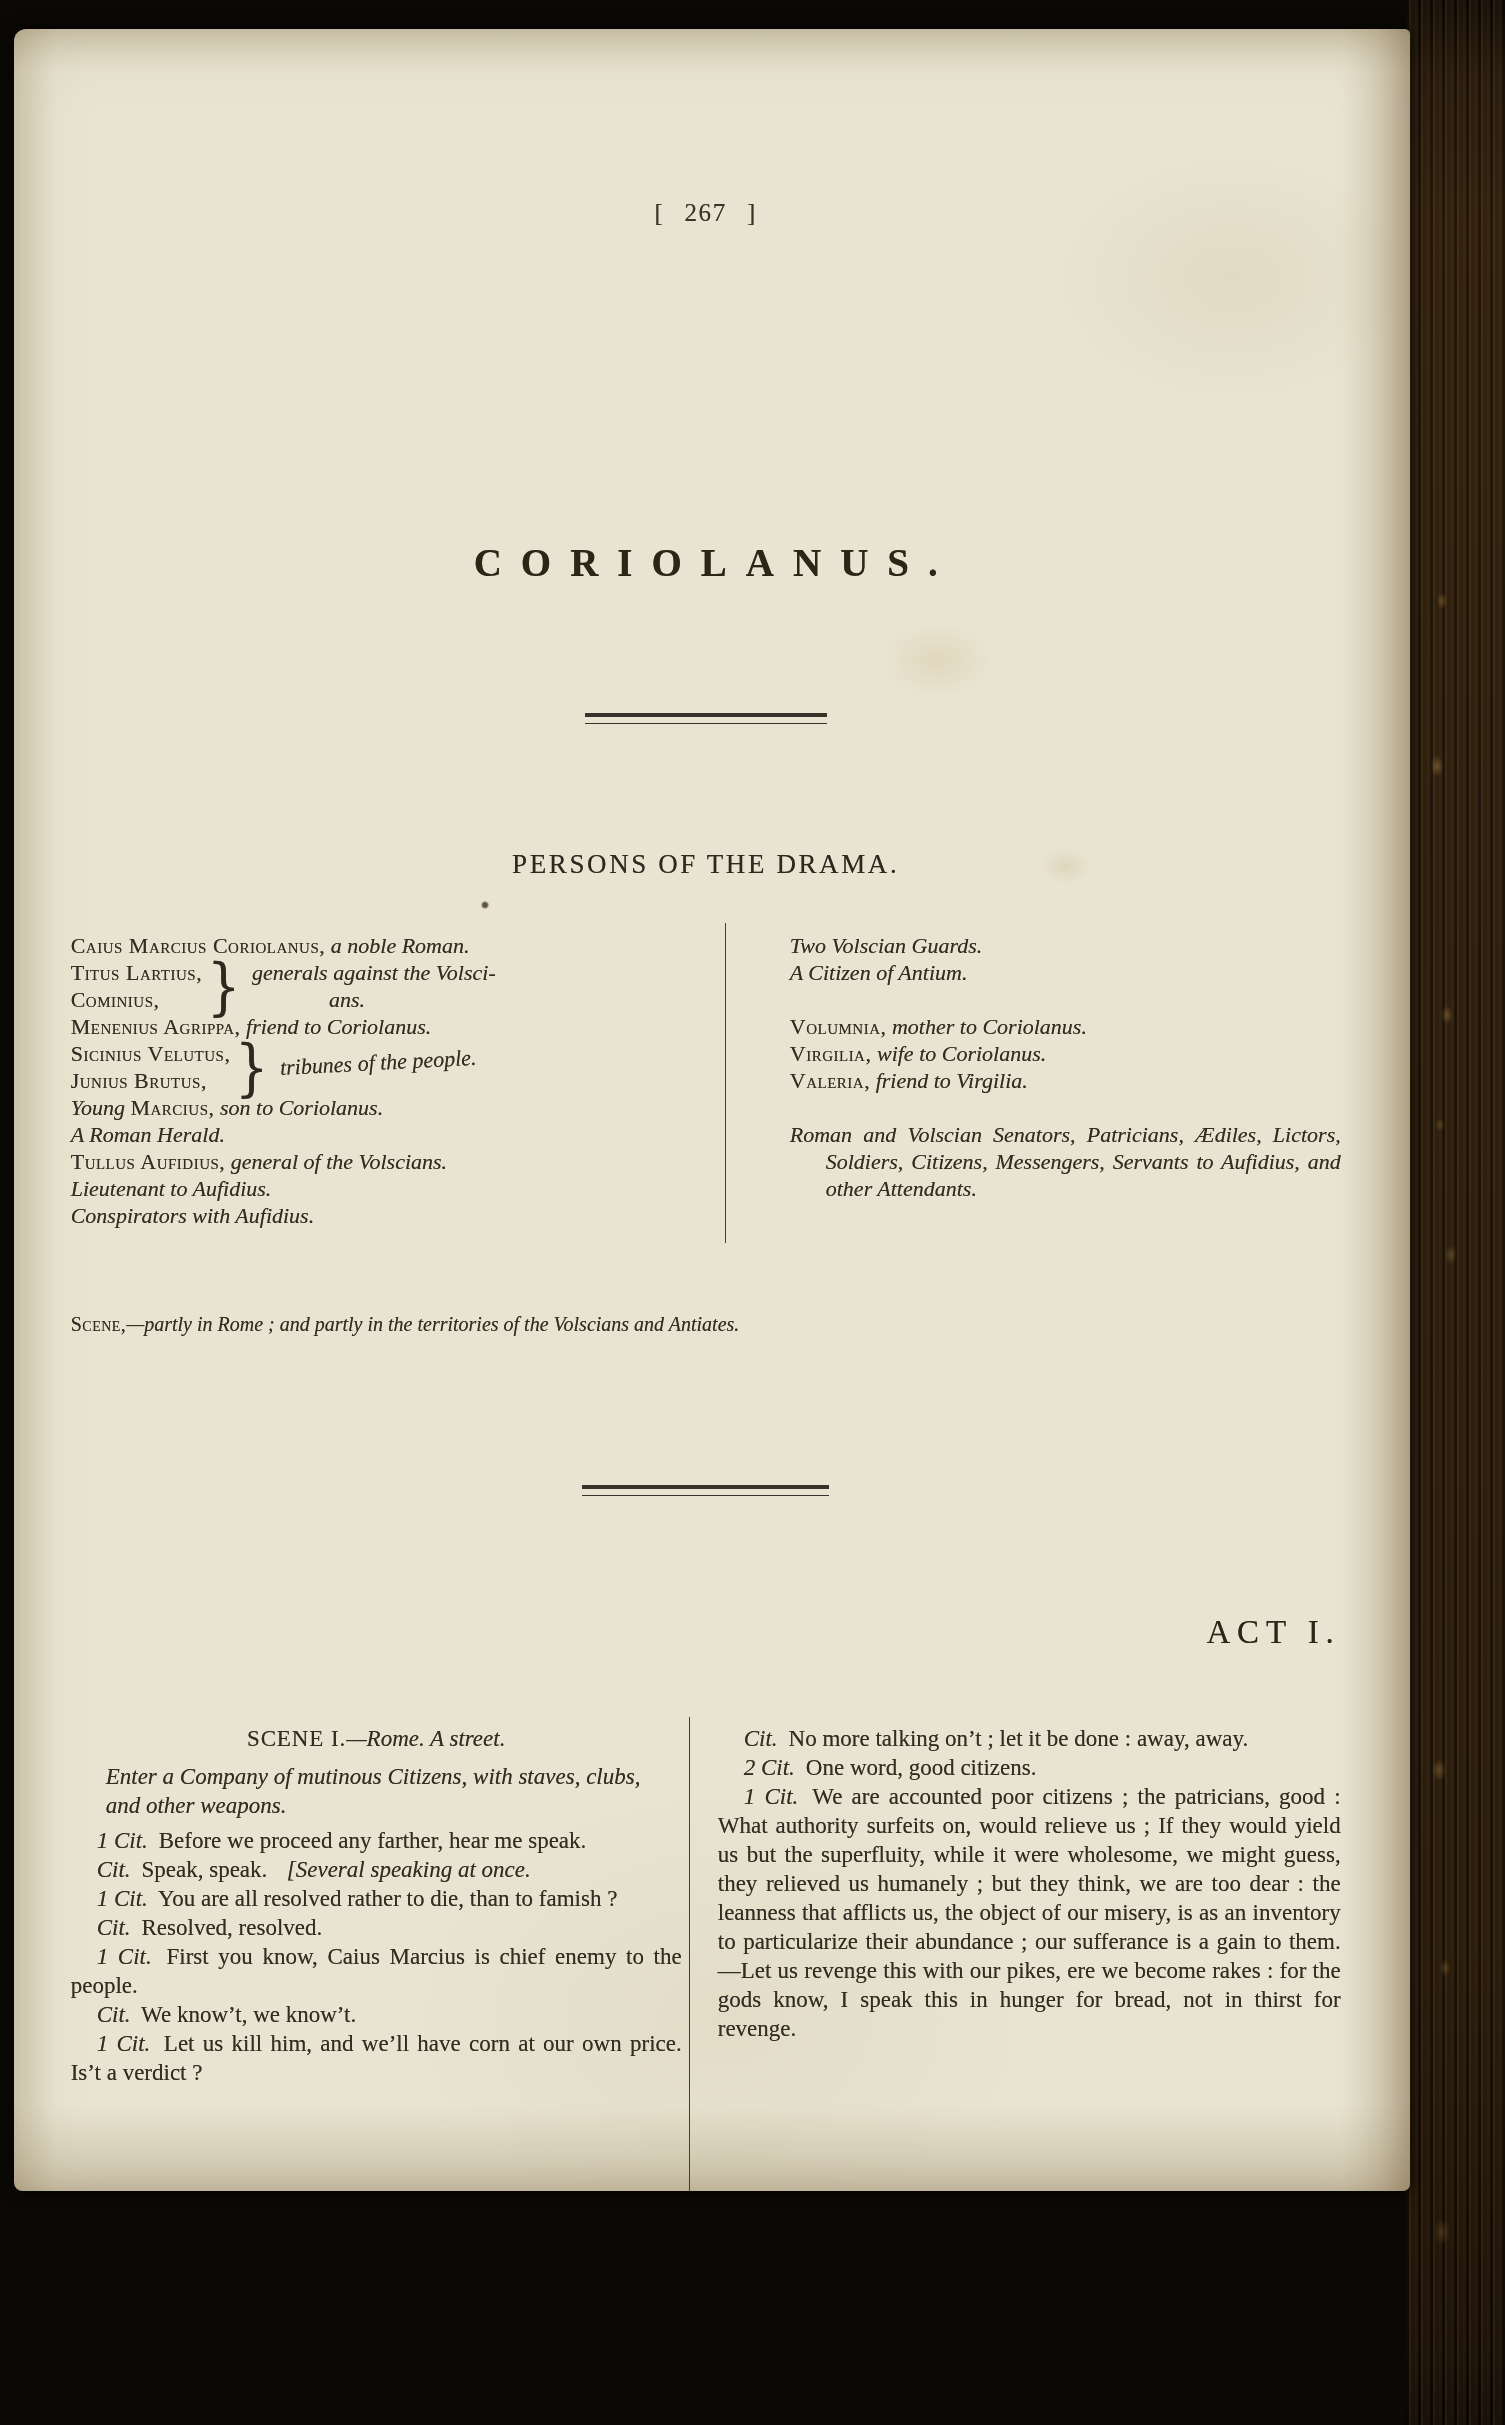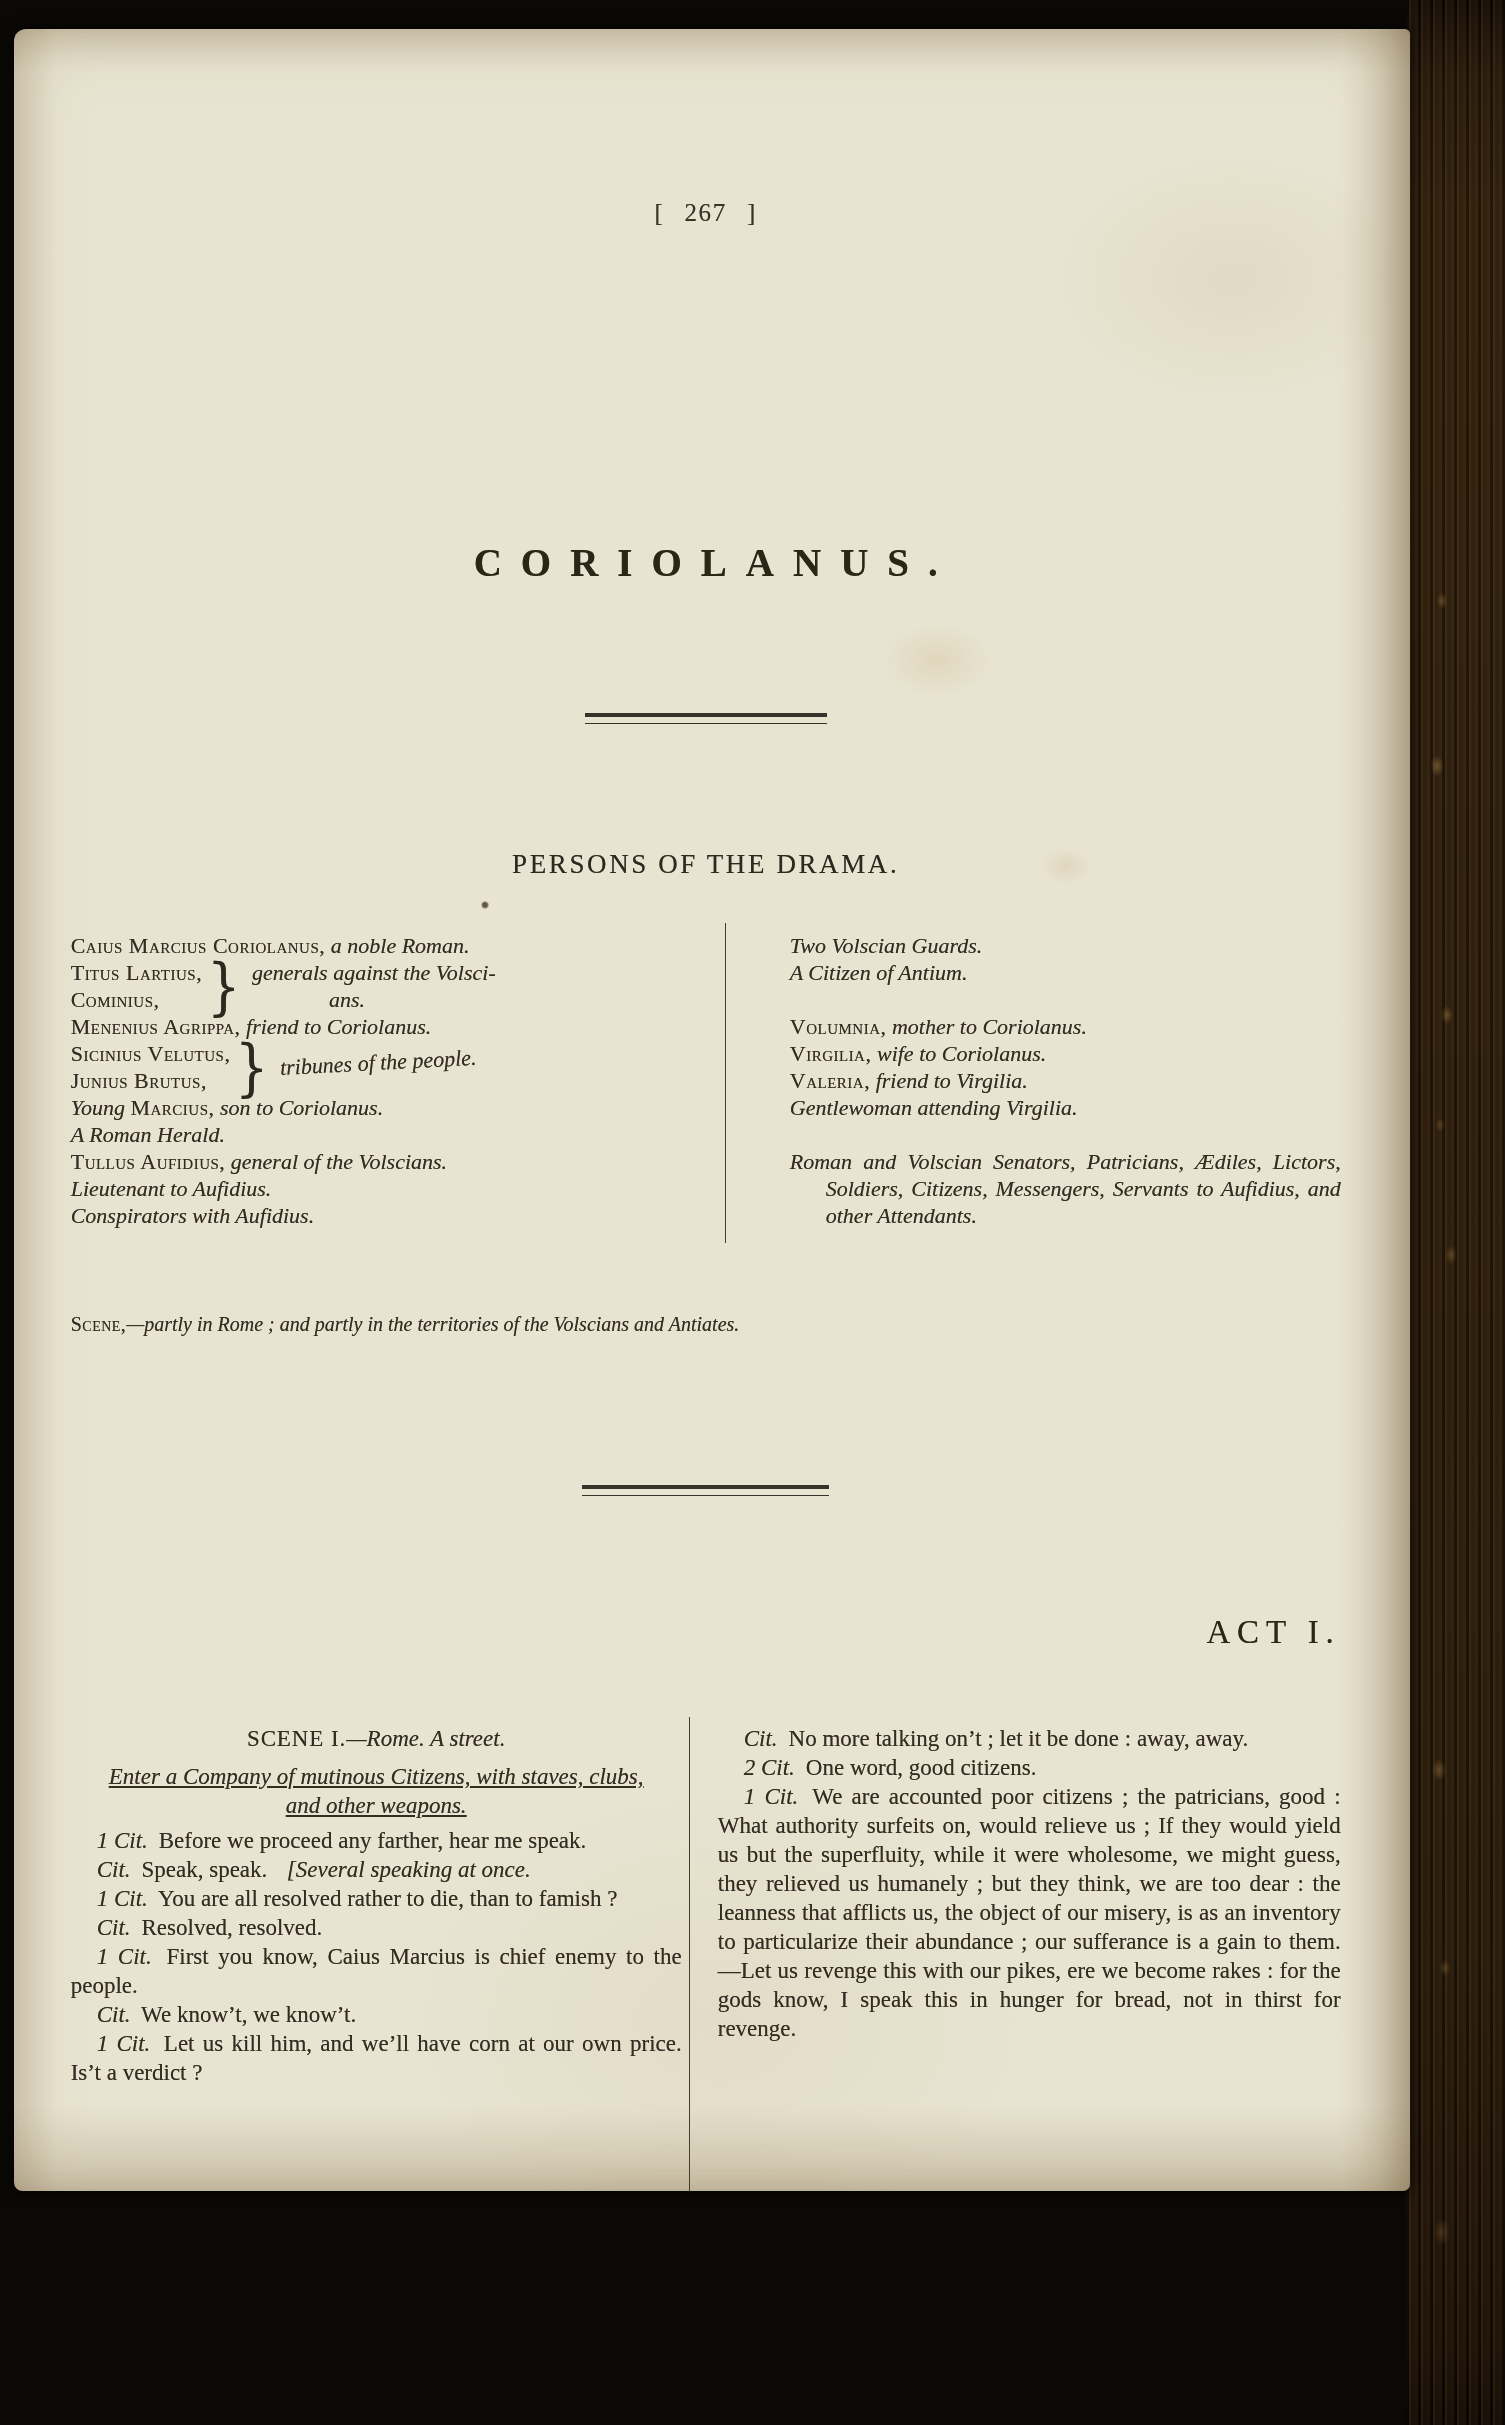--- a/index.html
+++ b/index.html
@@ -93,21 +93,21 @@
   .act { margin-top:118px; text-align:right; font-size:33px; font-weight:normal; letter-spacing:6.9px; color:#2c2619; }
 
   
   .dialogue { display:flex; margin-top:73px; min-height:472px; font-size:23px; line-height:29px; }
   .dleft { width:611px; flex:0 0 auto; }
   .dialogue .vrule { margin:-6.9px 6.9px 0 6.9px; }
   .dright { flex:1; padding-left:20.6px; }
 
   .scene-heading { text-align:center; }
   .scene-heading .caps { letter-spacing:0.9px; }
-  .stage-dir { text-align:center; font-style:italic; margin:8.6px auto 6.9px; width:541px;text-decoration:underline; }
+  .stage-dir { font-style:italic; margin:8.6px auto 6.9px; width:541px; }
 
   .speech { text-indent:26px; text-align:justify; }
   .speaker { font-style:italic; margin-right:5.2px; }
   .dir { font-style:italic; margin-left:13.7px; }
   .dir:empty { display:none; }
 </style>
 </head>
 <body>
 
 <div class="book-edge"></div>
@@ -199,23 +199,20 @@
         <span class="it">mother to Coriolanus.</span>
       </div>
       <div class="cast-line">
         <span class="nm">Virgilia,</span>
         <span class="it">wife to Coriolanus.</span>
       </div>
       <div class="cast-line">
         <span class="nm">Valeria,</span>
         <span class="it">friend to Virgilia.</span>
       </div>
-      <div class="cast-line">
-        <span class="it">Gentlewoman attending Virgilia.</span>
-      </div>
 
       <div class="hang it">Roman and Volscian Senators, Patricians, Ædiles, Lictors, Soldiers, Citizens, Messengers, Servants to Aufidius, and other Attendants.</div>
     </div>
   </div>
 
   <div class="scene-note">
     <span class="nm">Scene,</span><span class="it">—partly in Rome ; and partly in the territories of the Volscians and Antiates.</span>
   </div>
 
   <div class="double-rule rule2"></div>

